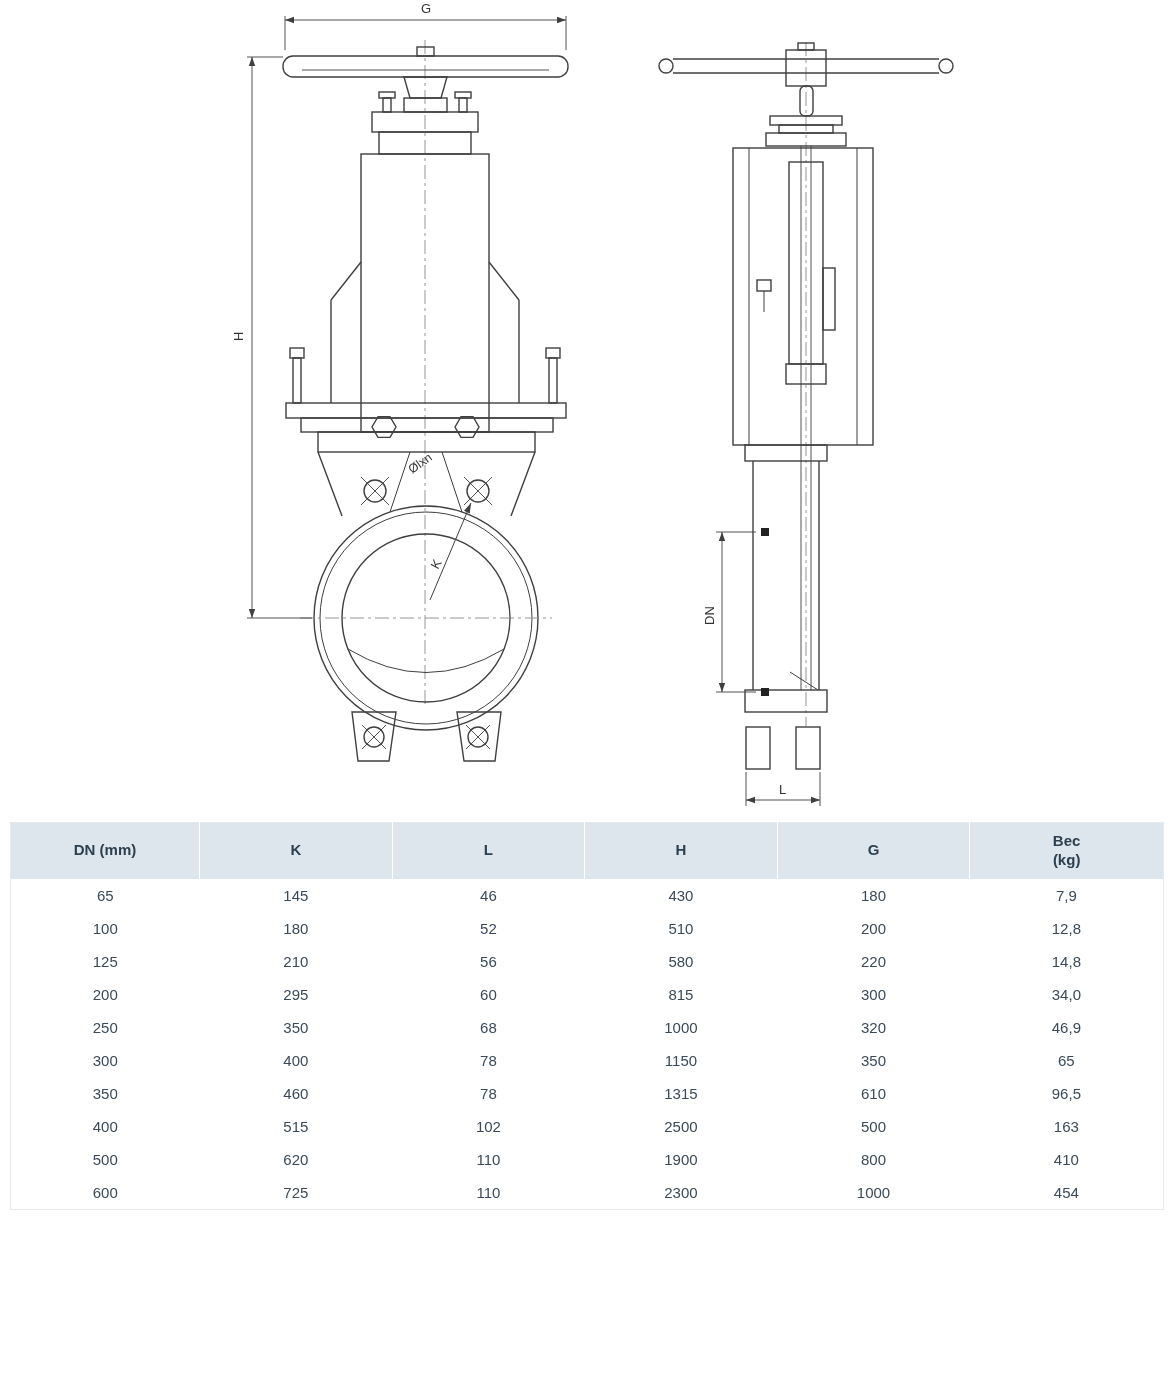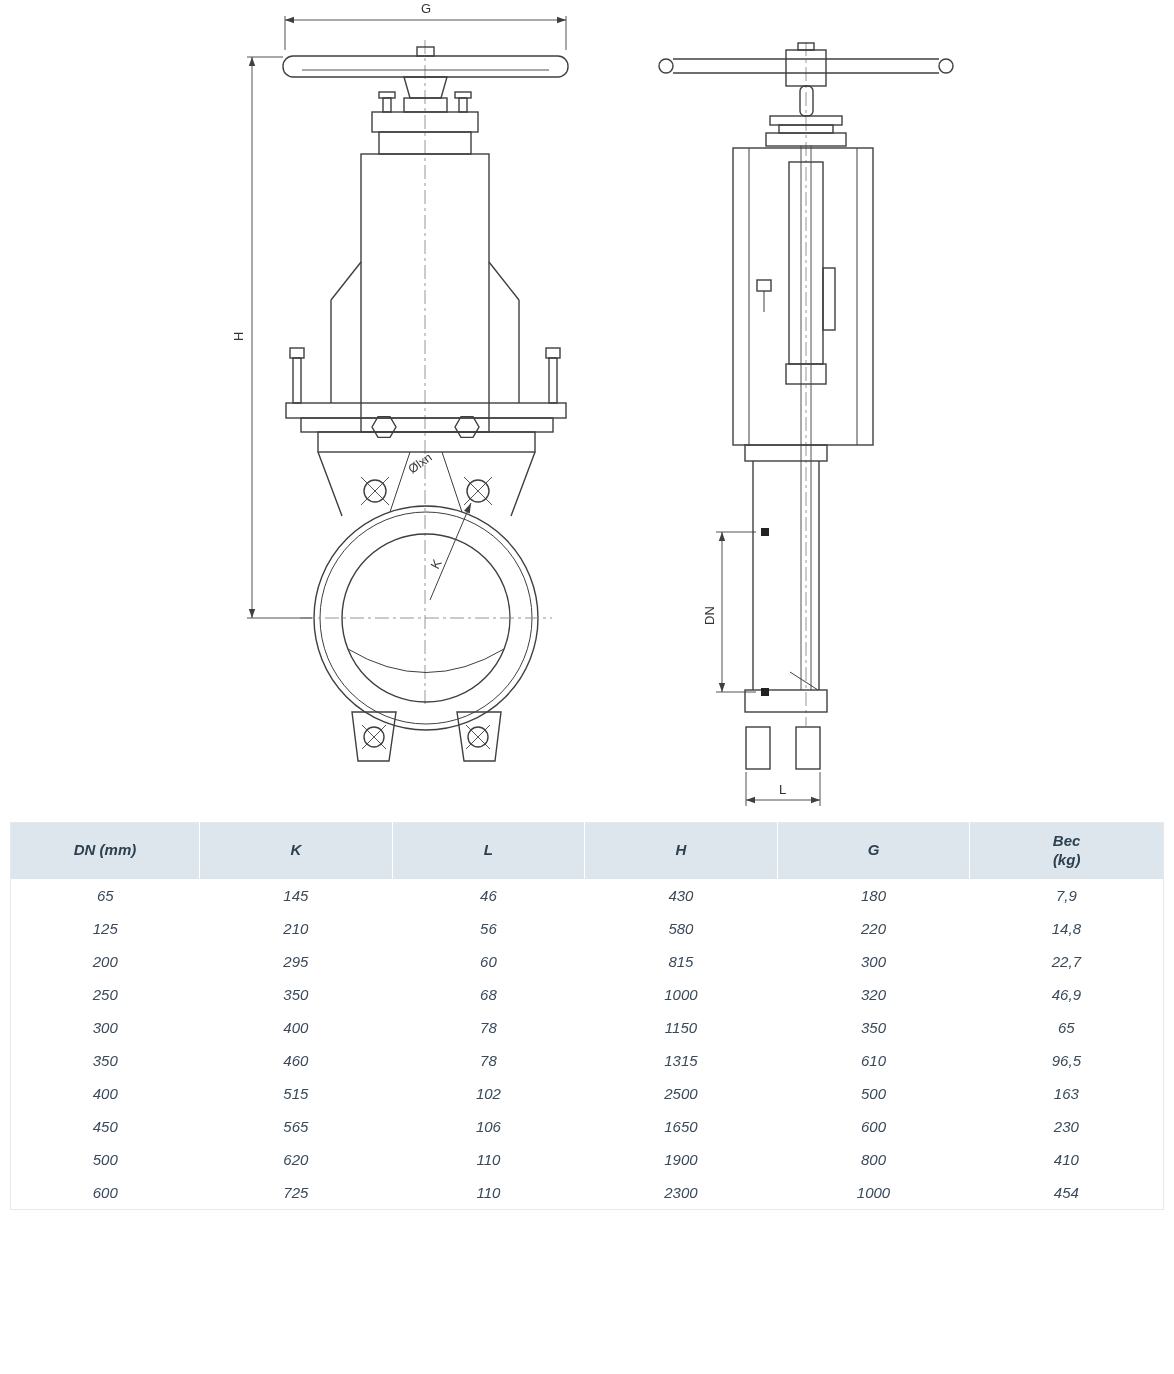--- a/index.html
+++ b/index.html
@@ -2,21 +2,21 @@
 <html><head>
 <meta charset="utf-8">
 <style>
   html,body { margin:0; padding:0; background:#ffffff; }
   body { width:1174px; font-family:"Liberation Sans", sans-serif; }
   .page { width:1174px; }
 
   .drawing-area { width:1174px; height:822px; background:#fff; }
   svg text { fill:#333333; stroke:none; font-family:"Liberation Sans", sans-serif; }
 
-  .table-section { margin:0 10px 14px 10px;font-style:italic; }
+  .table-section { margin:0 10px 14px 10px; }
   table.dim-table { width:100%; border-collapse:collapse; border:1px solid #e5eaef; }
   table.dim-table thead th {
     background:#dde6ed; color:#2d4050; font-weight:bold; font-size:15px;
     padding:9px 6px; text-align:center; vertical-align:middle;
     white-space:pre-line; line-height:1.25; border-left:1px solid #ffffff;
   }
   table.dim-table thead th:first-child { border-left:none; }
   table.dim-table tbody td {
     font-size:15px; color:#3a4a5a; padding:8px 6px; text-align:center;
     background:#ffffff;
@@ -211,38 +211,46 @@
           <tr>
             <td>65</td>
             <td>145</td>
             <td>46</td>
             <td>430</td>
             <td>180</td>
             <td>7,9</td>
           </tr>
 
 
+          <tr>
+            <td>100</td>
+            <td>180</td>
+            <td>52</td>
+            <td>510</td>
+            <td>200</td>
+            <td>12,8</td>
+          </tr>
 
           <tr>
             <td>125</td>
             <td>210</td>
             <td>56</td>
             <td>580</td>
             <td>220</td>
             <td>14,8</td>
           </tr>
 
 
           <tr>
             <td>200</td>
             <td>295</td>
             <td>60</td>
             <td>815</td>
             <td>300</td>
-            <td>22,7</td>
+            <td>34,0</td>
           </tr>
 
           <tr>
             <td>250</td>
             <td>350</td>
             <td>68</td>
             <td>1000</td>
             <td>320</td>
             <td>46,9</td>
           </tr>
@@ -267,28 +275,20 @@
 
           <tr>
             <td>400</td>
             <td>515</td>
             <td>102</td>
             <td>2500</td>
             <td>500</td>
             <td>163</td>
           </tr>
 
-          <tr>
-            <td>450</td>
-            <td>565</td>
-            <td>106</td>
-            <td>1650</td>
-            <td>600</td>
-            <td>230</td>
-          </tr>
 
           <tr>
             <td>500</td>
             <td>620</td>
             <td>110</td>
             <td>1900</td>
             <td>800</td>
             <td>410</td>
           </tr>
 

